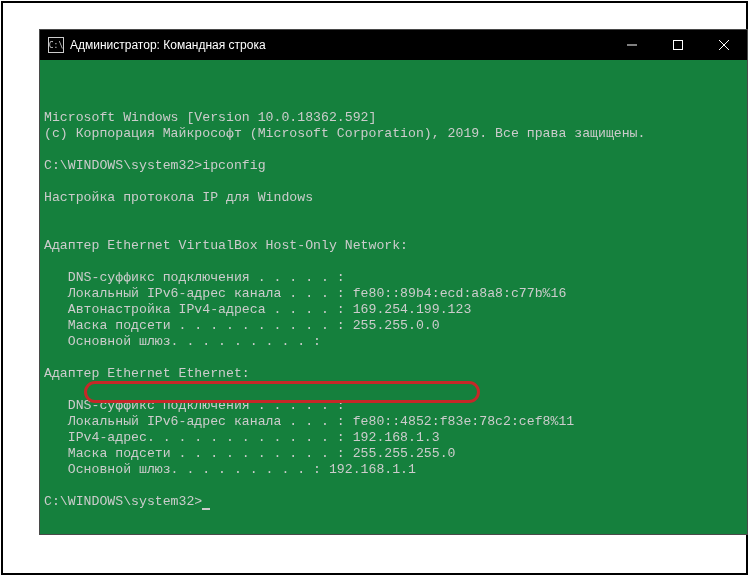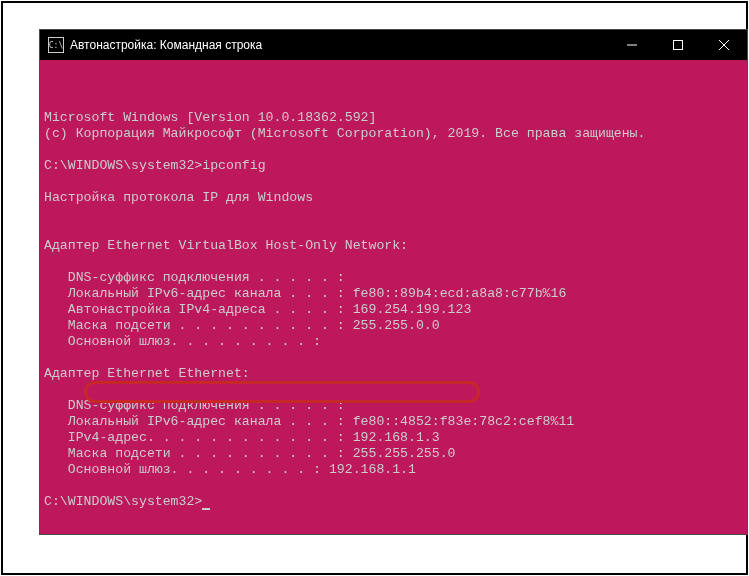--- a/index.html
+++ b/index.html
@@ -62,21 +62,21 @@
       display: flex;
       align-items: center;
       justify-content: center;
       color: #fff;
       font-size: 13px;
       font-family: "Segoe UI", sans-serif;
     }
     .titlebar .ctrl svg { width: 10px; height: 10px; }
     .terminal {
       flex: 1;
-      background: #be185d;
+      background: #15803d;
       color: #ccc;
       font-family: Consolas, "Courier New", monospace;
       font-size: 13.2px;
       line-height: 16px;
       padding: 2px 0 0 4px;
       white-space: pre;
       overflow: hidden;
       position: relative;
     }
     .line { min-height: 16px; }
@@ -94,21 +94,21 @@
     }
   </style>
 </head>
 <body>
 
 <div class="outer-border">
 
   <div class="window">
     <div class="titlebar">
       <div class="icon">C:\</div>
-      <div class="title">Автонастройка: Командная строка</div>
+      <div class="title">Администратор: Командная строка</div>
       <div class="controls">
         <div class="ctrl">
           <svg viewBox="0 0 10 10">
               <line x1="0" y1="5" x2="10" y2="5" stroke="#fff" stroke-width="1"></line>
             </svg>
         </div>
         <div class="ctrl">
           <svg viewBox="0 0 10 10">
               <rect x="0.5" y="0.5" width="9" height="9" fill="none" stroke="#fff" stroke-width="1"></rect>
             </svg>

